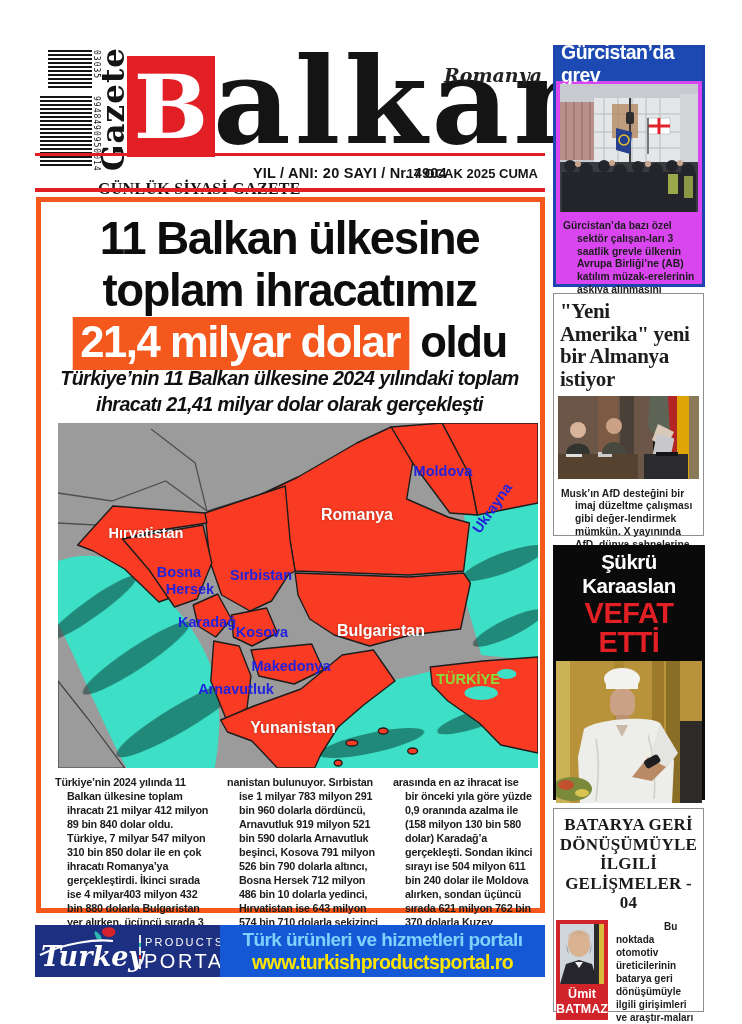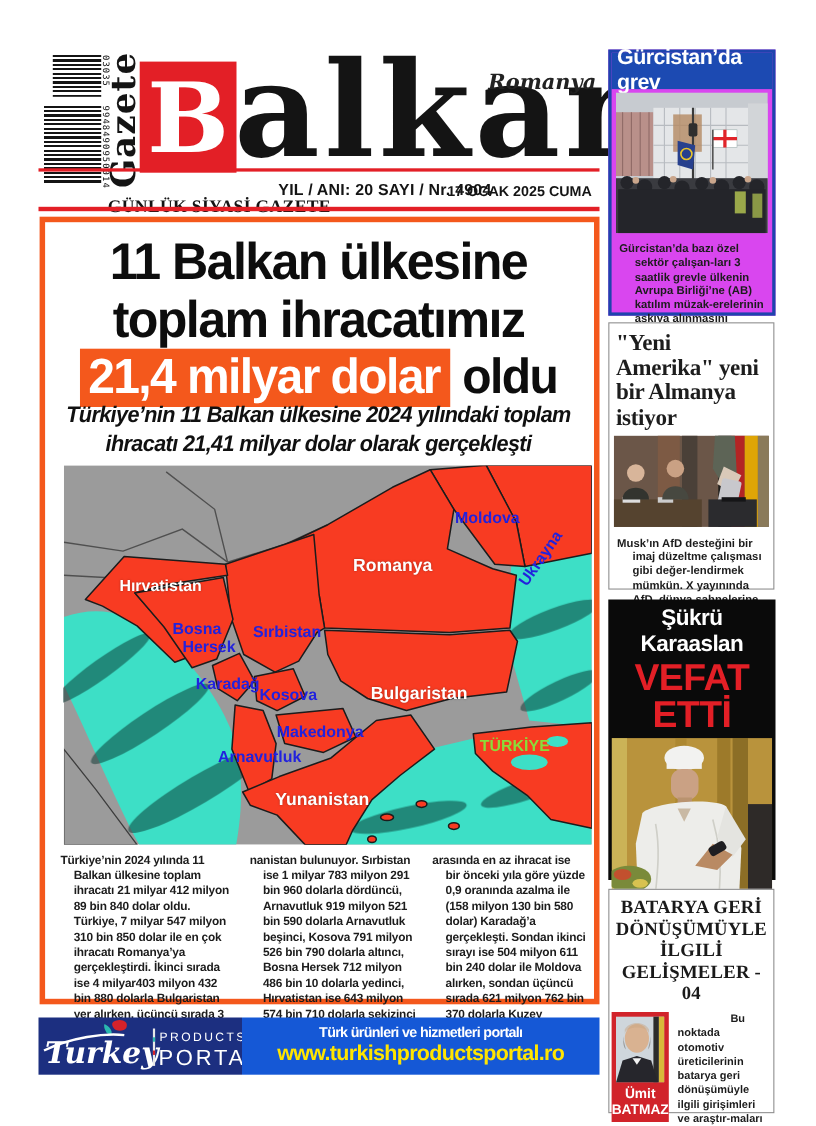--- a/index.html
+++ b/index.html
@@ -49,35 +49,35 @@
   .sb-head-blue{background:#1c4ab2;color:#fff;font-weight:900;font-size:19.5px;letter-spacing:-.5px;
                 display:flex;align-items:center;padding:2px 5px 4px 5px;}
   .sb-caption{font-size:10.3px;line-height:1.24;font-weight:700;color:#1c1c1c;}
   .sb-caption p{margin:0;padding-left:14px;text-indent:-14px;}
   .sb-caption b{font-weight:900;}
   .sb-box2,.sb-box4{border:1.5px solid #8f8f8f;background:#fff;}
   .sb-head-serif{font-family:"Liberation Serif",serif;font-weight:600;font-size:21px;line-height:1.08;
                  color:#1d1d1d;letter-spacing:-.3px;}
   .sb-box3{background:#0a0a0a;}
   .obit-name{color:#fff;font-weight:800;font-size:20.5px;letter-spacing:-.5px;text-align:center;}
-  .obit-title{color:#e31f26;font-weight:900;font-size:34px;letter-spacing:-.5px;text-align:center;line-height:1;}
+  .obit-title{color:#e31f26;font-weight:900;font-size:29px;letter-spacing:-.5px;text-align:center;line-height:1;}
   .obit-caption{color:#fff;font-size:10px;line-height:1.25;font-weight:700;}
   .obit-caption p{margin:0;padding-left:10px;text-indent:-10px;}
   .bat-title{font-family:"Liberation Serif",serif;font-weight:600;font-size:17px;line-height:1.15;
              color:#1a1a1a;text-align:center;letter-spacing:.2px;}
   .bat-redbox{background:#d1232a;display:flex;flex-direction:column;align-items:center;}
   .bat-name{color:#fff;font-weight:900;font-size:12.5px;line-height:1.2;text-align:center;}
   .bat-text{font-size:10px;line-height:1.3;font-weight:700;color:#1c1c1c;}
   .bat-text p{margin:0;}
   .bat-text b{font-weight:900;margin-left:48px;}
 
   
   .banner-left{background:#1c2f80;}
   .banner-right{background:#1558d6;display:flex;flex-direction:column;justify-content:center;align-items:center;}
-  .banner-line1{color:#ffffff;font-weight:900;font-size:13px;letter-spacing:-.6px;line-height:1.15;white-space:nowrap;}
+  .banner-line1{color:#7dd3fc;font-weight:900;font-size:19px;letter-spacing:-.6px;line-height:1.15;white-space:nowrap;}
   .banner-line2{color:#ffe500;font-weight:900;font-size:19.5px;letter-spacing:-.6px;line-height:1.15;white-space:nowrap;}
 </style>
 </head>
 <body>
 
 <div class="page">
 
   <div class="abs" style="left:0;top:0;width:742px;height:196px;">
     <div class="abs bc" style="left:48px;top:50px;width:44px;height:38px;"></div>
     <div class="abs bc" style="left:40px;top:96px;width:52px;height:72px;"></div>

